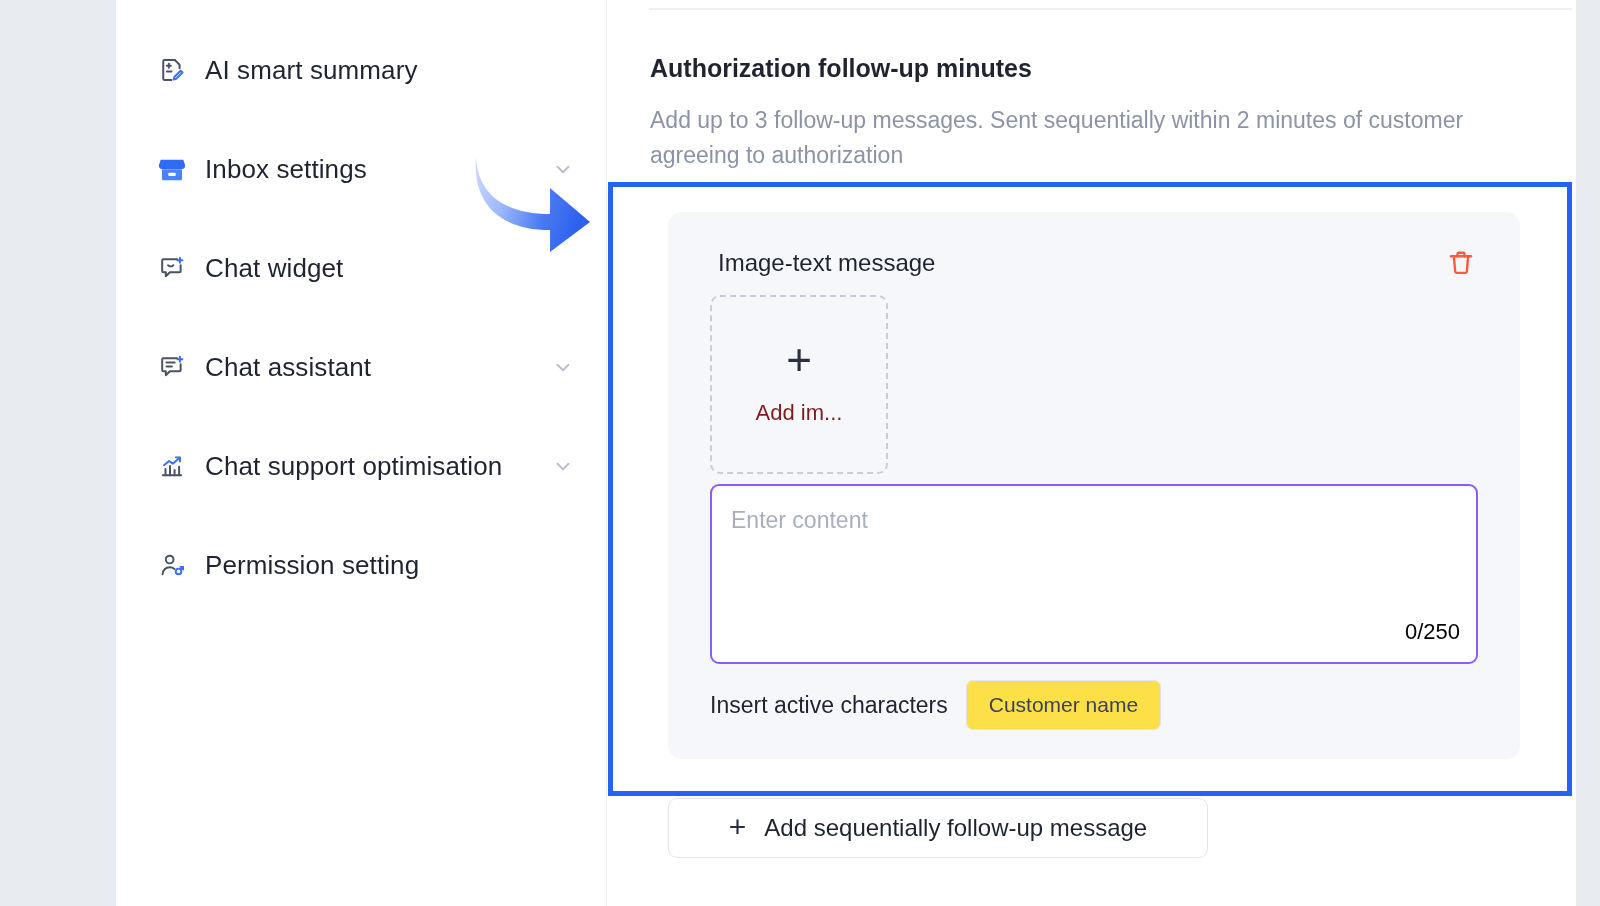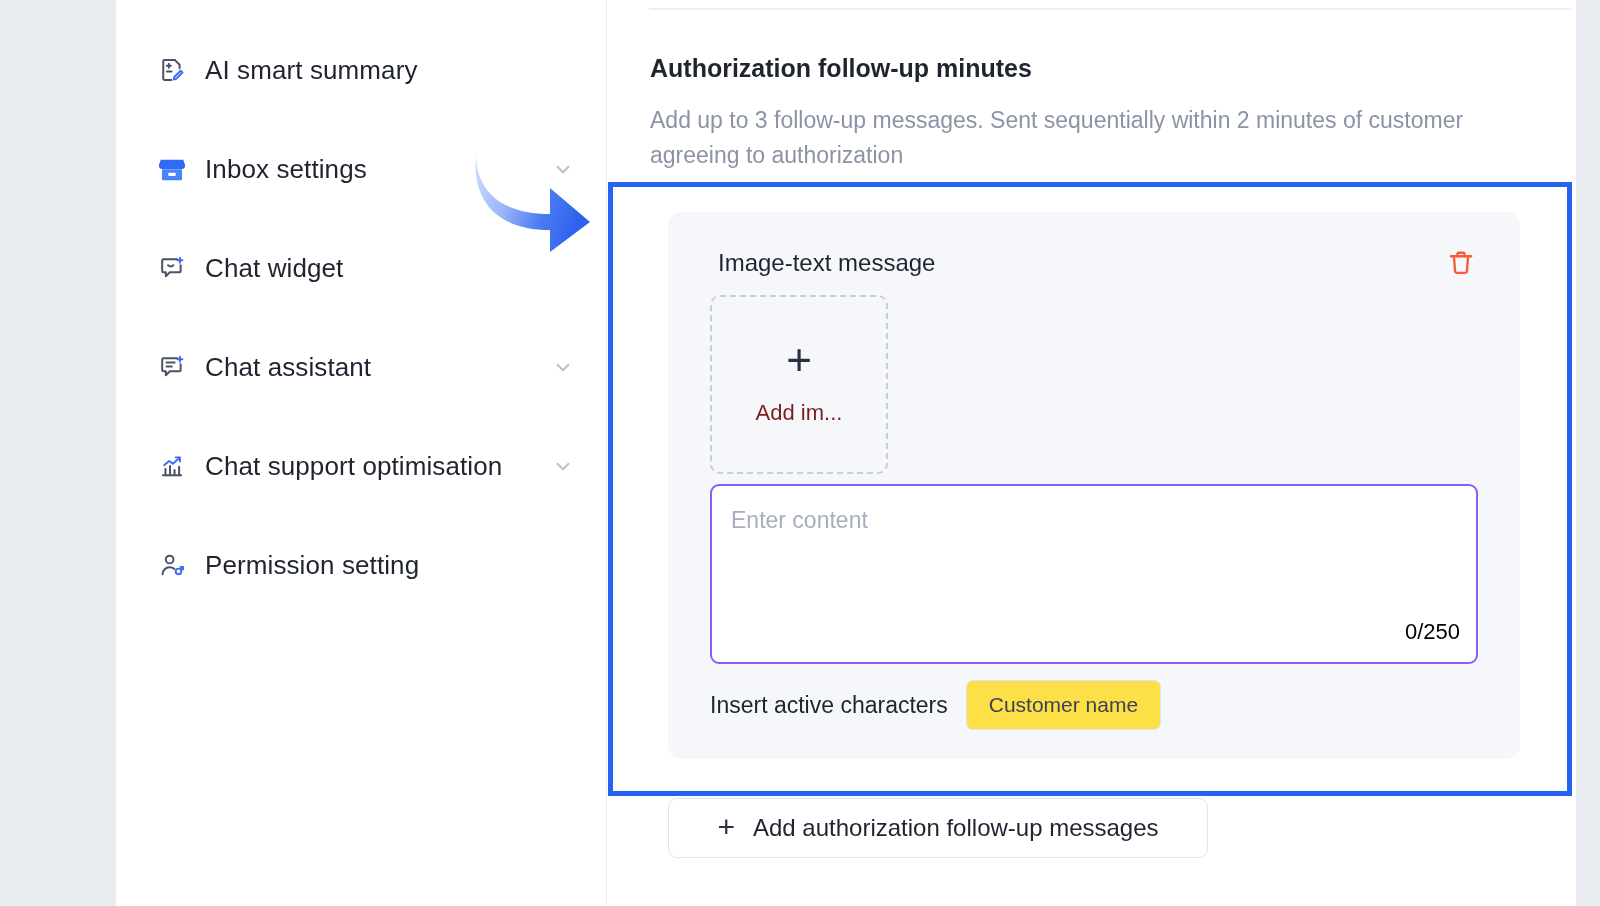--- a/index.html
+++ b/index.html
@@ -437,21 +437,21 @@
 
       <div class="insert-row">
         <span class="insert-label">Insert active characters</span>
         <span class="token-chip">Customer name</span>
       </div>
 
     </section>
 
     <button class="add-message-btn">
       <span class="add-message-plus">+</span>
-      <span class="add-message-label">Add authorization follow-up messages</span>
+      <span class="add-message-label">Add sequentially follow-up message</span>
     </button>
 
     <div class="highlight-box"></div>
 
   </main>
 </div>
 
 <div class="annot-arrow">
   <svg width="126" height="100" viewBox="0 0 126 100">
     <defs>

